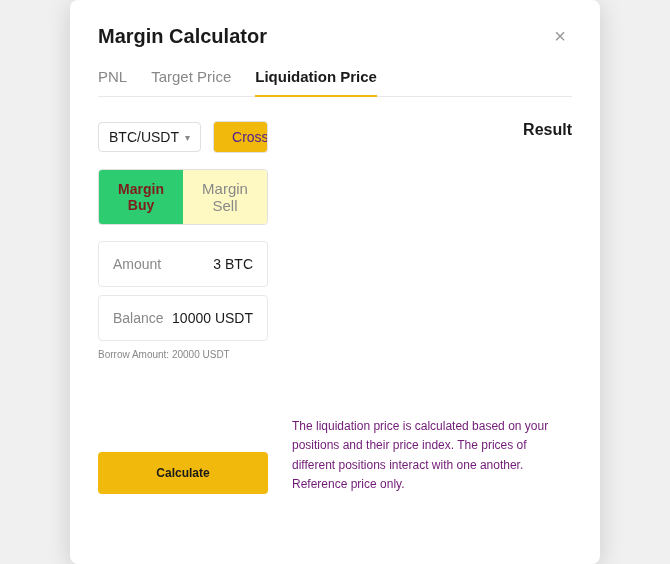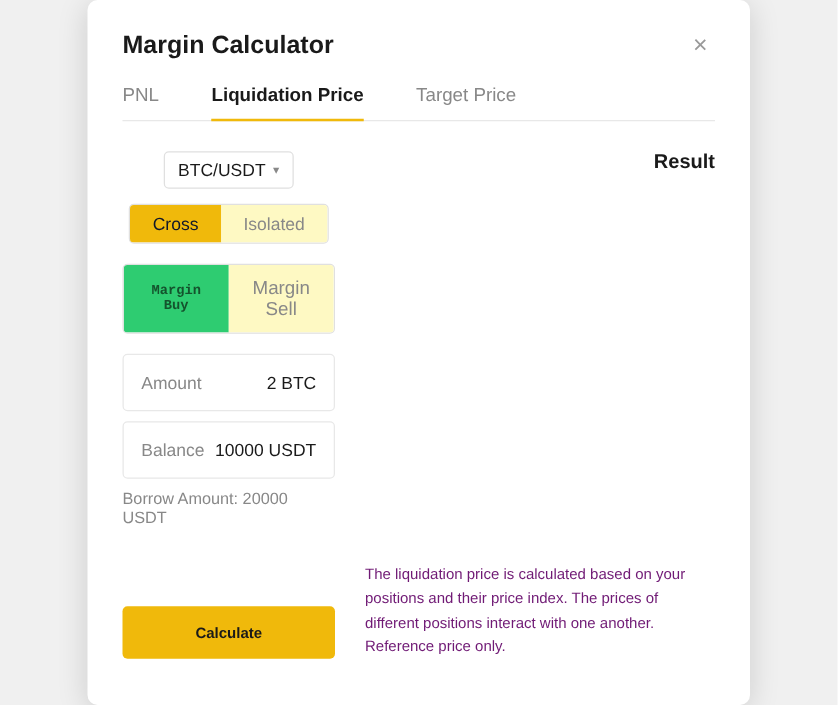--- a/index.html
+++ b/index.html
@@ -35,21 +35,21 @@
       background: none;
       border: none;
       font-size: 20px;
       color: #999;
       cursor: pointer;
       line-height: 1;
       padding: 2px 6px;
     }
     .tabs {
       display: flex;
-      gap: 42px;
+      gap: 24px;
       border-bottom: 1px solid #e8e8e8;
       margin-bottom: 24px;
     }
     .tab {
       padding-bottom: 10px;
       font-size: 15px;
       color: #888;
       cursor: pointer;
       border-bottom: 2px solid transparent;
       margin-bottom: -1px;
@@ -73,21 +73,20 @@
     }
     .right-panel {
       width: 280px;
       flex-shrink: 0;
     }
     .controls-row {
       display: flex;
       align-items: center;
       gap: 12px;
       margin-bottom: 16px;
-      flex-direction: column;
     }
     .currency-select {
       display: flex;
       align-items: center;
       border: 1px solid #e0e0e0;
       border-radius: 4px;
       padding: 6px 10px;
       font-size: 14px;
       color: #1a1a1a;
       cursor: pointer;
@@ -107,41 +106,40 @@
     .toggle-btn {
       padding: 7px 18px;
       font-size: 14px;
       cursor: pointer;
       border: none;
       background: #fef9c3;
       color: #888;
     }
     .toggle-btn.active {
       background: #f0b90b;
-      color: #0f172a;
+      color: #4c1d95;
       font-weight: 500;
       text-align: right;
     }
     .buy-sell-row {
       display: flex;
       border: 1px solid #e0e0e0;
       border-radius: 4px;
       overflow: hidden;
       margin-bottom: 16px;
     }
     .buy-btn {
       flex: 1;
       padding: 10px;
-      font-size: 11px;
+      font-size: 14px;
       font-weight: 600;
       border: none;
       background: #2ecc71;
-      color: #14532d;
-      cursor: pointer;
-      font-family: Liberation Mono, monospace;
+      color: #7f1d1d;
+      cursor: pointer;
     }
     .sell-btn {
       flex: 1;
       padding: 10px;
       font-size: 15px;
       color: #888;
       background: #fef9c3;
       border: none;
       cursor: pointer;
     }
@@ -158,24 +156,24 @@
     .field-label {
       font-size: 14px;
       color: #888;
     }
     .field-value {
       font-size: 14px;
       color: #1a1a1a;
       font-weight: 500;
     }
     .borrow-info {
-      font-size: 13px;
+      font-size: 10px;
       color: #888;
       margin-top: 4px;
-      margin-bottom: 4px;
+      margin-bottom: 32px;
     }
     .calculate-btn {
       width: 100%;
       padding: 14px;
       background: #f0b90b;
       border: none;
       border-radius: 4px;
       font-size: 12px;
       font-weight: 600;
       color: #1a1a1a;
@@ -220,22 +218,22 @@
 <body>
 
 <div class="modal">
   <div class="modal-header">
     <span class="modal-title">Margin Calculator</span>
     <button class="close-btn">×</button>
   </div>
 
   <div class="tabs">
     <button class="tab">PNL</button>
+    <button class="tab">Target Price</button>
     <button class="tab active">Liquidation Price</button>
-    <button class="tab">Target Price</button>
   </div>
 
   <div class="content">
     <div class="left-panel">
 
       <div class="controls-row">
         <div class="currency-select">
           <span>BTC/USDT</span>
           <span class="arrow">▾</span>
         </div>
@@ -246,21 +244,21 @@
       </div>
 
       <div class="buy-sell-row">
         <button class="buy-btn">Margin Buy</button>
         <button class="sell-btn">Margin Sell</button>
       </div>
 
 
       <div class="input-field">
         <span class="field-label">Amount</span>
-        <span class="field-value">2 BTC</span>
+        <span class="field-value">3 BTC</span>
       </div>
 
       <div class="input-field">
         <span class="field-label">Balance</span>
         <span class="field-value">10000 USDT</span>
       </div>
 
       <div class="borrow-info">Borrow Amount: 20000 USDT</div>
 
       <button class="calculate-btn">Calculate</button>

